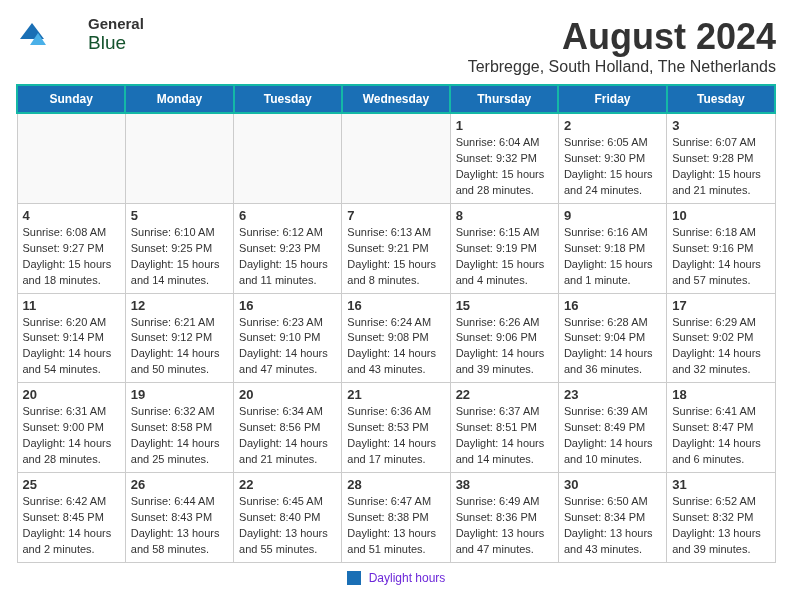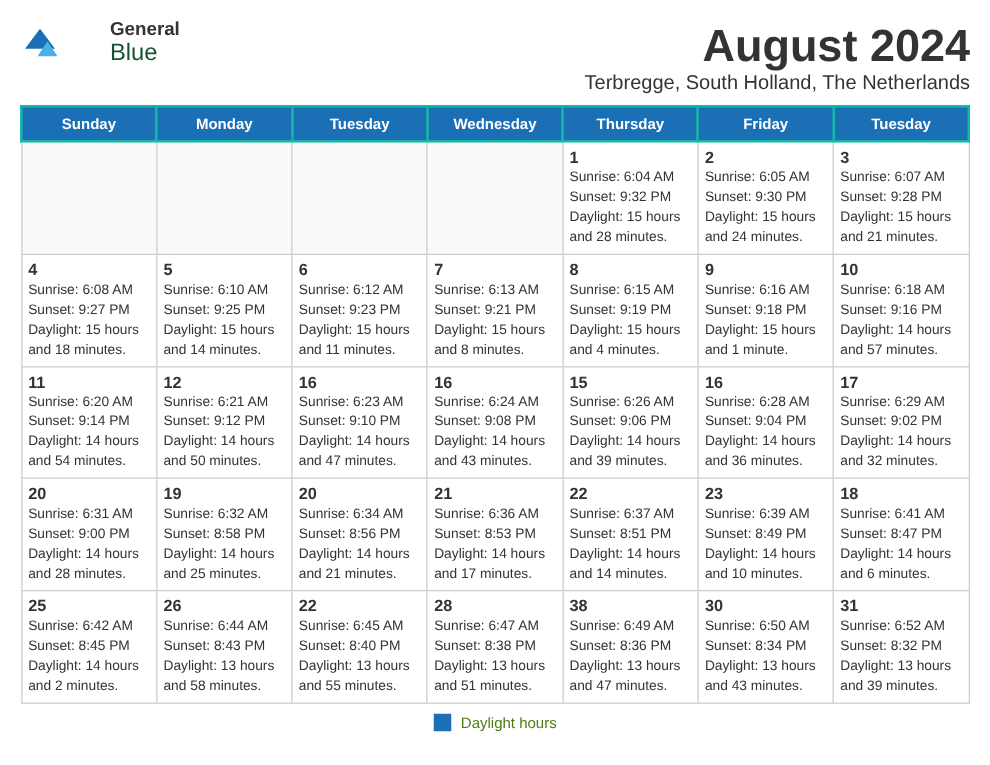--- a/index.html
+++ b/index.html
@@ -88,21 +88,21 @@
       font-size: 11px;
       line-height: 1.45;
     }
     .footer {
       display: flex;
       align-items: center;
       justify-content: center;
       margin-top: 8px;
       gap: 8px;
       font-size: 12px;
-      color: #4d7c0f;
+      color: #6d28d9;
     }
     .legend-box {
       width: 14px;
       height: 14px;
       background: #1a6fb5;
       display: inline-block;
     }
   </style>
 </head>
 <body>

